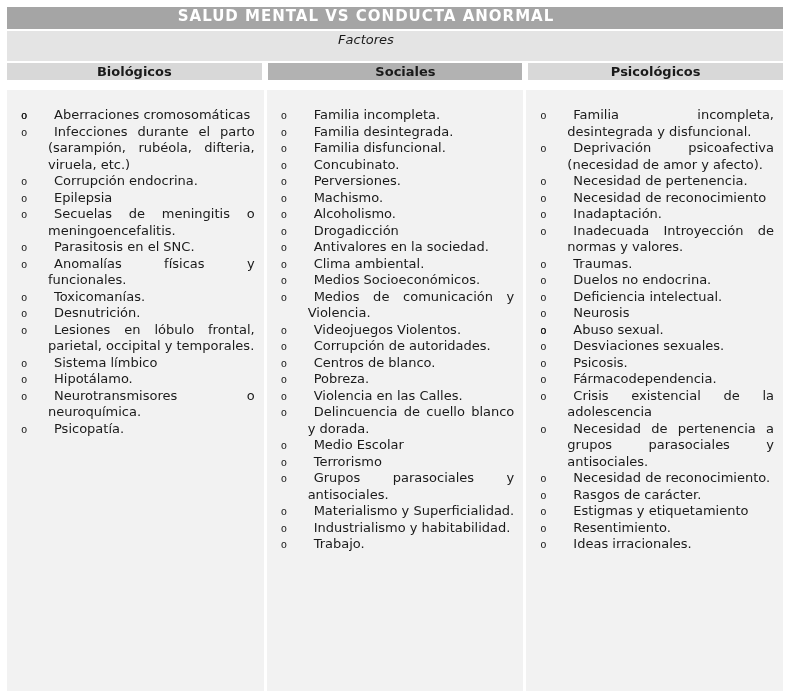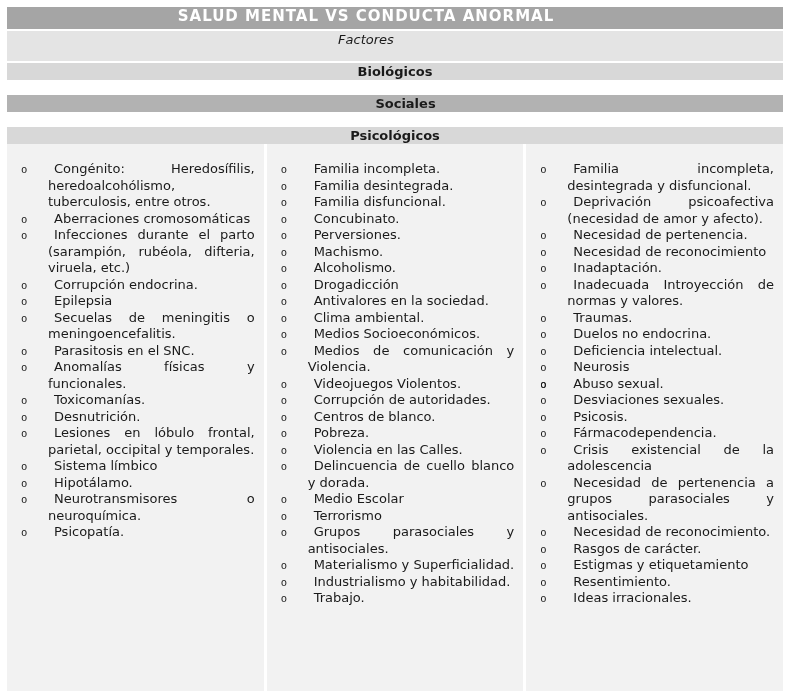--- a/index.html
+++ b/index.html
@@ -32,22 +32,22 @@
   }
   .factores-row{
     height:30px;line-height:17px;
     background:var(--band-bg);
     font-size:13px;font-style:italic;
     text-align:center;
     padding-right:58px;
     margin-bottom:2px;
   }
   .header-row{
-    display:grid;grid-template-columns:1fr;gap:15px;
-    margin-bottom:0;
+    display:grid;grid-template-columns:1fr 1fr 1fr;gap:6px;
+    margin-bottom:10px;
   }
   .col-header{
     height:17px;line-height:17px;
     background:var(--header-bg);
     font-size:13px;font-weight:bold;
     text-align:center;
   }
   .col-header.accent{background:var(--header-accent-bg);padding-left:21px;}
   .content-row{
     display:grid;grid-template-columns:1fr 1fr 1fr;gap:3px;
@@ -80,21 +80,21 @@
   <div class="title-bar">SALUD MENTAL VS CONDUCTA ANORMAL</div>
   <div class="factores-row">Factores</div>
   <div class="header-row">
       <div class="col-header">Biológicos</div>
       <div class="col-header accent">Sociales</div>
       <div class="col-header">Psicológicos</div>
     </div>
   <div class="content-row">
       <div class="content-cell">
         <ul class="factor-list">
-          <li><span class="bullet">o</span><span>Congénito: Heredosífilis, heredoalcohólismo, tuberculosis, entre otros.</span></li>
+          <li><span class="bullet">o</span></li>
           <li><span class="bullet">o</span><span>Aberraciones cromosomáticas</span></li>
           <li><span class="bullet">o</span><span>Infecciones durante el parto (sarampión, rubéola, difteria, viruela, etc.)</span></li>
           <li><span class="bullet">o</span><span>Corrupción endocrina.</span></li>
           <li><span class="bullet">o</span><span>Epilepsia</span></li>
           <li><span class="bullet">o</span><span>Secuelas de meningitis o meningoencefalitis.</span></li>
           <li><span class="bullet">o</span><span>Parasitosis en el SNC.</span></li>
           <li><span class="bullet">o</span><span>Anomalías físicas y funcionales.</span></li>
           <li><span class="bullet">o</span><span>Toxicomanías.</span></li>
           <li><span class="bullet">o</span><span>Desnutrición.</span></li>
           <li><span class="bullet">o</span><span>Lesiones en lóbulo frontal, parietal, occipital y temporales.</span></li>

